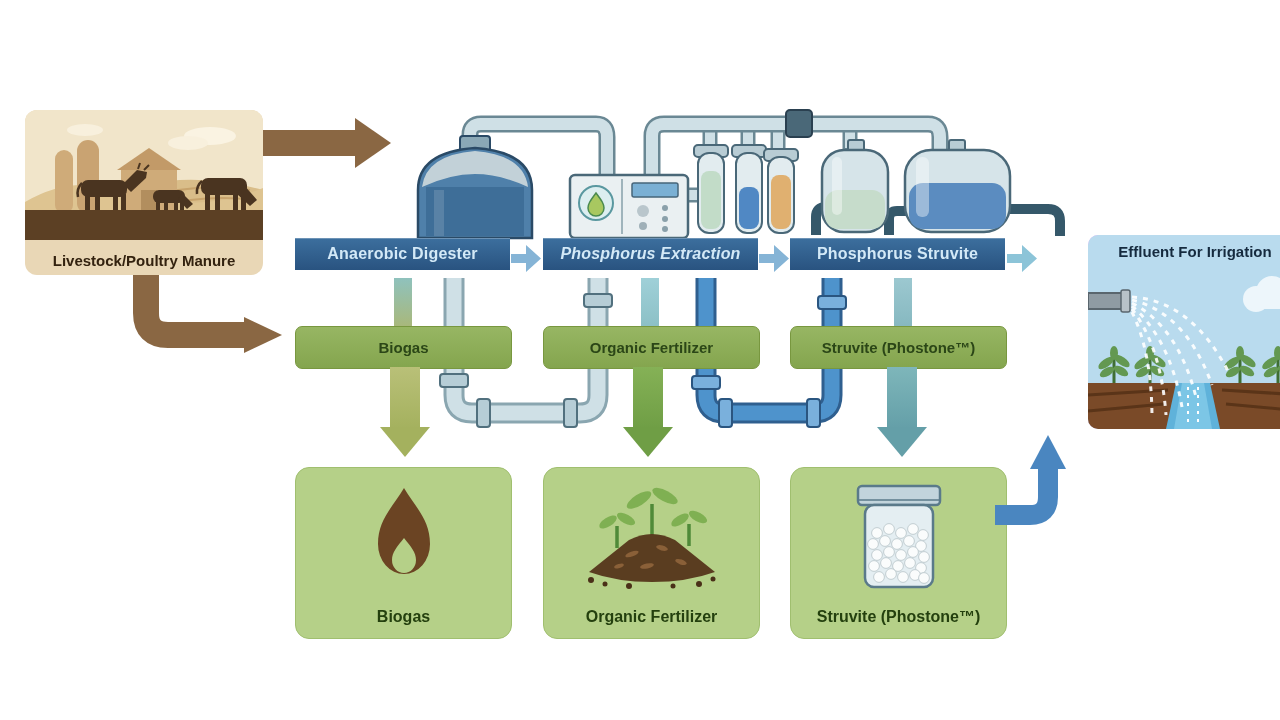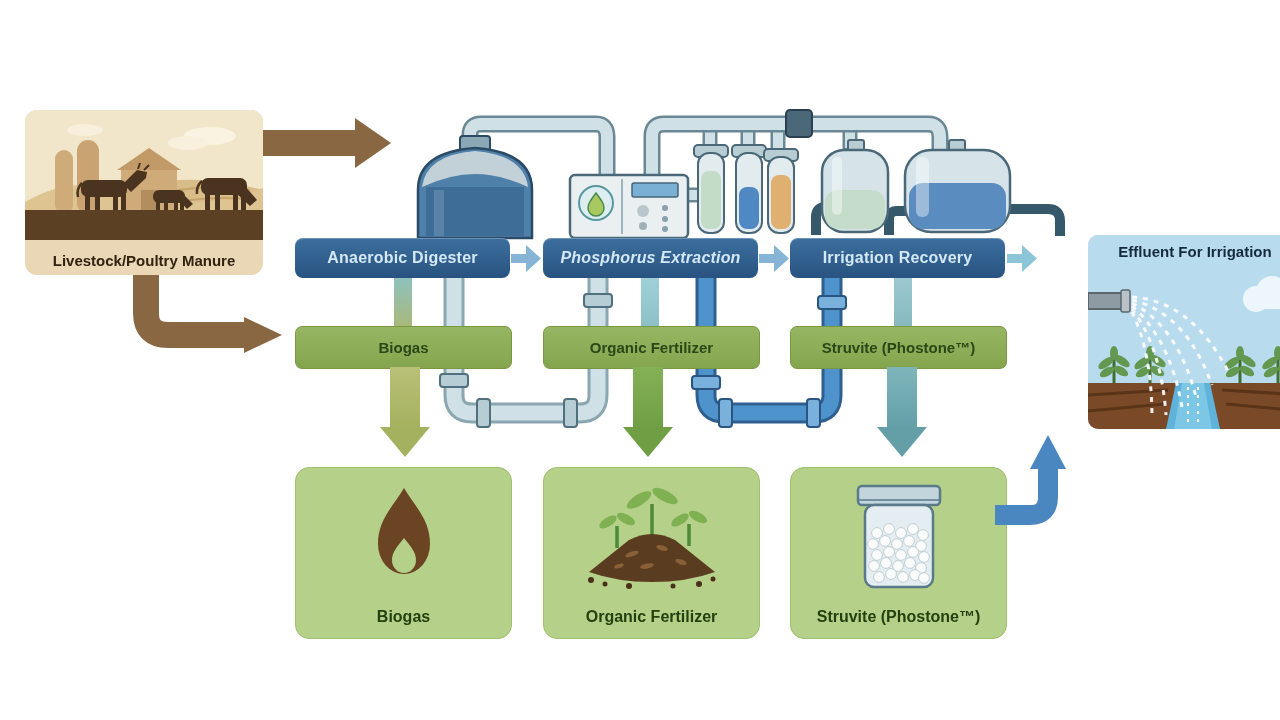--- a/index.html
+++ b/index.html
@@ -7,21 +7,21 @@
           font-family:"Liberation Sans",sans-serif;}
   .abs{position:absolute;}
 
   
   #farm-card{left:25px;top:110px;width:238px;height:165px;background:#e9d7b6;
              border-radius:12px;overflow:hidden;}
   #farm-label{position:absolute;left:0;right:0;bottom:6px;text-align:center;
               font-size:15px;font-weight:bold;color:#33220f;}
 
   
-  .banner{height:40px;width:215px;border-radius:8px;display:flex;align-items:center;justify-content:center;
+  .banner{height:32px;width:215px;border-radius:0;display:flex;align-items:center;justify-content:center;
           background:linear-gradient(#3c6f9e,#295380);box-shadow:inset 0 1px 0 rgba(255,255,255,.25);
           color:#d3e9f7;font-size:16px;font-weight:bold;letter-spacing:.2px;top:238px;}
   #banner-1{left:295px;} #banner-2{left:543px;font-style:italic;} #banner-3{left:790px;}
   .flow-arrow{top:245px;width:30px;height:27px;}
   #flow-1{left:511px;} #flow-2{left:759px;} #flow-3{left:1007px;}
 
   
   .product-box{height:41px;width:215px;border-radius:7px;display:flex;align-items:center;justify-content:center;
                background:linear-gradient(#97b663,#84a54e);border:1px solid #78973f;
                color:#2b4617;font-size:15px;font-weight:bold;top:326px;}
@@ -199,21 +199,21 @@
     <polygon points="114,42 114,78 152,60" fill="#8a6743"></polygon>
   </svg>
 
   <div class="abs banner" id="banner-1">
     <span>Anaerobic Digester</span>
   </div>
   <div class="abs banner" id="banner-2">
     <span>Phosphorus Extraction</span>
   </div>
   <div class="abs banner" id="banner-3">
-    <span>Irrigation Recovery</span>
+    <span>Phosphorus Struvite</span>
   </div>
 
   <svg class="abs flow-arrow" id="flow-1" viewBox="0 0 30 27">
     <polygon points="0,9 15,9 15,0 30,13.5 15,27 15,18 0,18" fill="#85b4d6"></polygon>
     </svg>
   <svg class="abs flow-arrow" id="flow-2" viewBox="0 0 30 27">
     <polygon points="0,9 15,9 15,0 30,13.5 15,27 15,18 0,18" fill="#85b4d6"></polygon>
     </svg>
   <svg class="abs flow-arrow" id="flow-3" viewBox="0 0 30 27">
     <polygon points="0,9 15,9 15,0 30,13.5 15,27 15,18 0,18" fill="#8cc4d8"></polygon>

